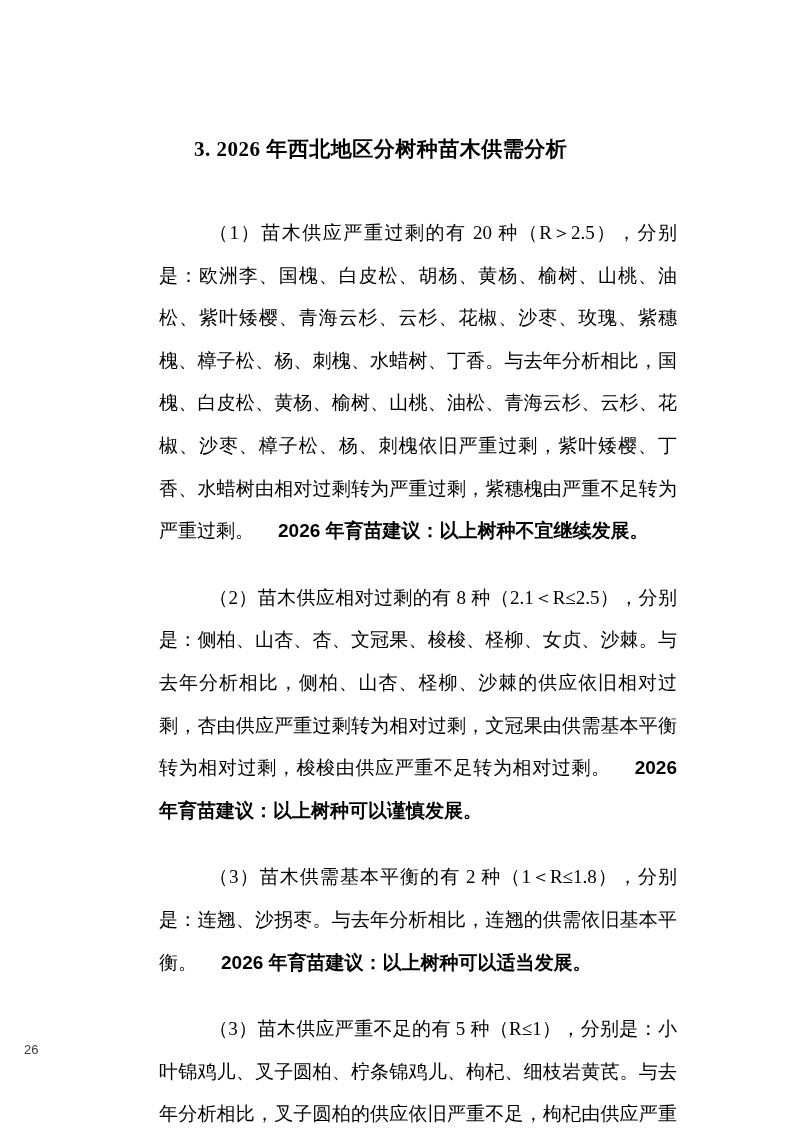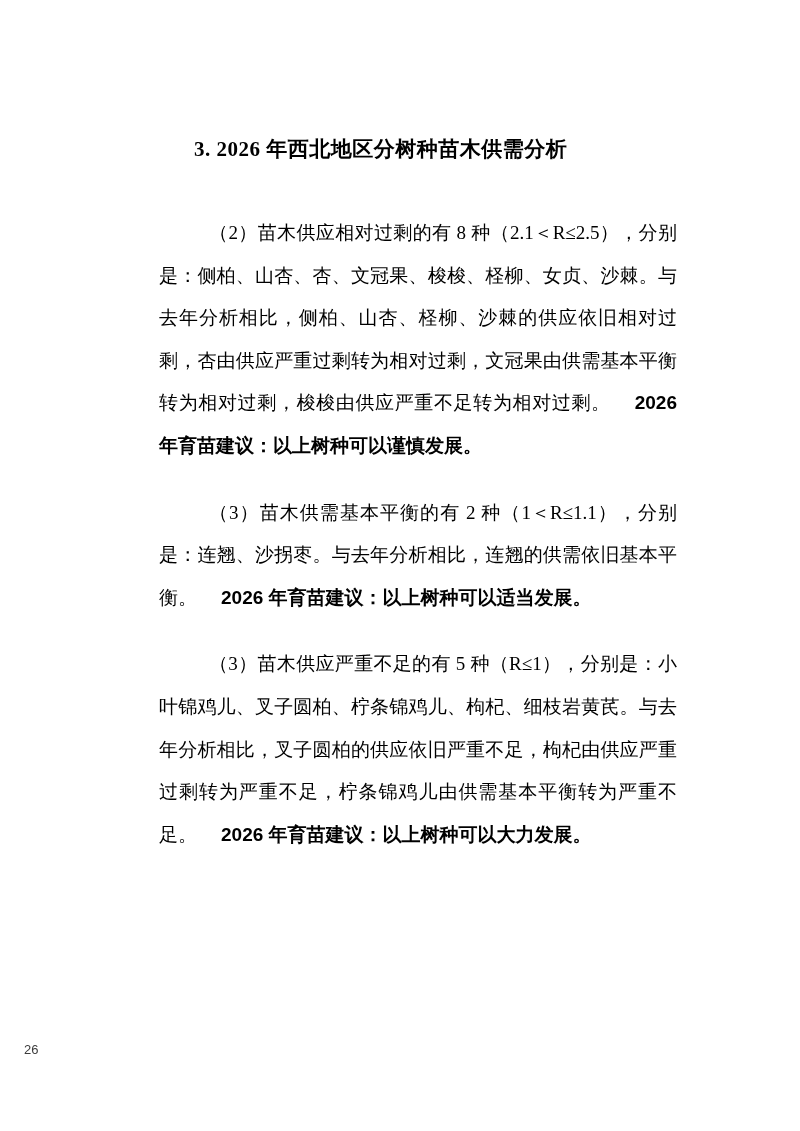--- a/index.html
+++ b/index.html
@@ -58,23 +58,24 @@
 </style>
 </head>
 <body>
 
 <div class="page">
   <div class="content">
 
     <h1 class="doc-heading">3. 2026 年西北地区分树种苗木供需分析</h1>
 
 
+    <p class="para"><span>（1）苗木供应严重过剩的有 20 种（R＞2.5），分别是：欧洲李、国槐、白皮松、胡杨、黄杨、榆树、山桃、油松、紫叶矮樱、青海云杉、云杉、花椒、沙枣、玫瑰、紫穗槐、樟子松、杨、刺槐、水蜡树、丁香。与去年分析相比，国槐、白皮松、黄杨、榆树、山桃、油松、青海云杉、云杉、花椒、沙枣、樟子松、杨、刺槐依旧严重过剩，紫叶矮樱、丁香、水蜡树由相对过剩转为严重过剩，紫穗槐由严重不足转为严重过剩。</span><span class="reco">2026 年育苗建议：以上树种不宜继续发展。</span></p>
 
     <p class="para"><span>（2）苗木供应相对过剩的有 8 种（2.1＜R≤2.5），分别是：侧柏、山杏、杏、文冠果、梭梭、柽柳、女贞、沙棘。与去年分析相比，侧柏、山杏、柽柳、沙棘的供应依旧相对过剩，杏由供应严重过剩转为相对过剩，文冠果由供需基本平衡转为相对过剩，梭梭由供应严重不足转为相对过剩。</span><span class="reco">2026 年育苗建议：以上树种可以谨慎发展。</span></p>
 
-    <p class="para"><span>（3）苗木供需基本平衡的有 2 种（1＜R≤1.1），分别是：连翘、沙拐枣。与去年分析相比，连翘的供需依旧基本平衡。</span><span class="reco">2026 年育苗建议：以上树种可以适当发展。</span></p>
+    <p class="para"><span>（3）苗木供需基本平衡的有 2 种（1＜R≤1.8），分别是：连翘、沙拐枣。与去年分析相比，连翘的供需依旧基本平衡。</span><span class="reco">2026 年育苗建议：以上树种可以适当发展。</span></p>
 
     <p class="para"><span>（3）苗木供应严重不足的有 5 种（R≤1），分别是：小叶锦鸡儿、叉子圆柏、柠条锦鸡儿、枸杞、细枝岩黄芪。与去年分析相比，叉子圆柏的供应依旧严重不足，枸杞由供应严重过剩转为严重不足，柠条锦鸡儿由供需基本平衡转为严重不足。</span><span class="reco">2026 年育苗建议：以上树种可以大力发展。</span></p>
 
   </div>
 
   <div class="page-number">26</div>
 </div>
 
 </body></html>

